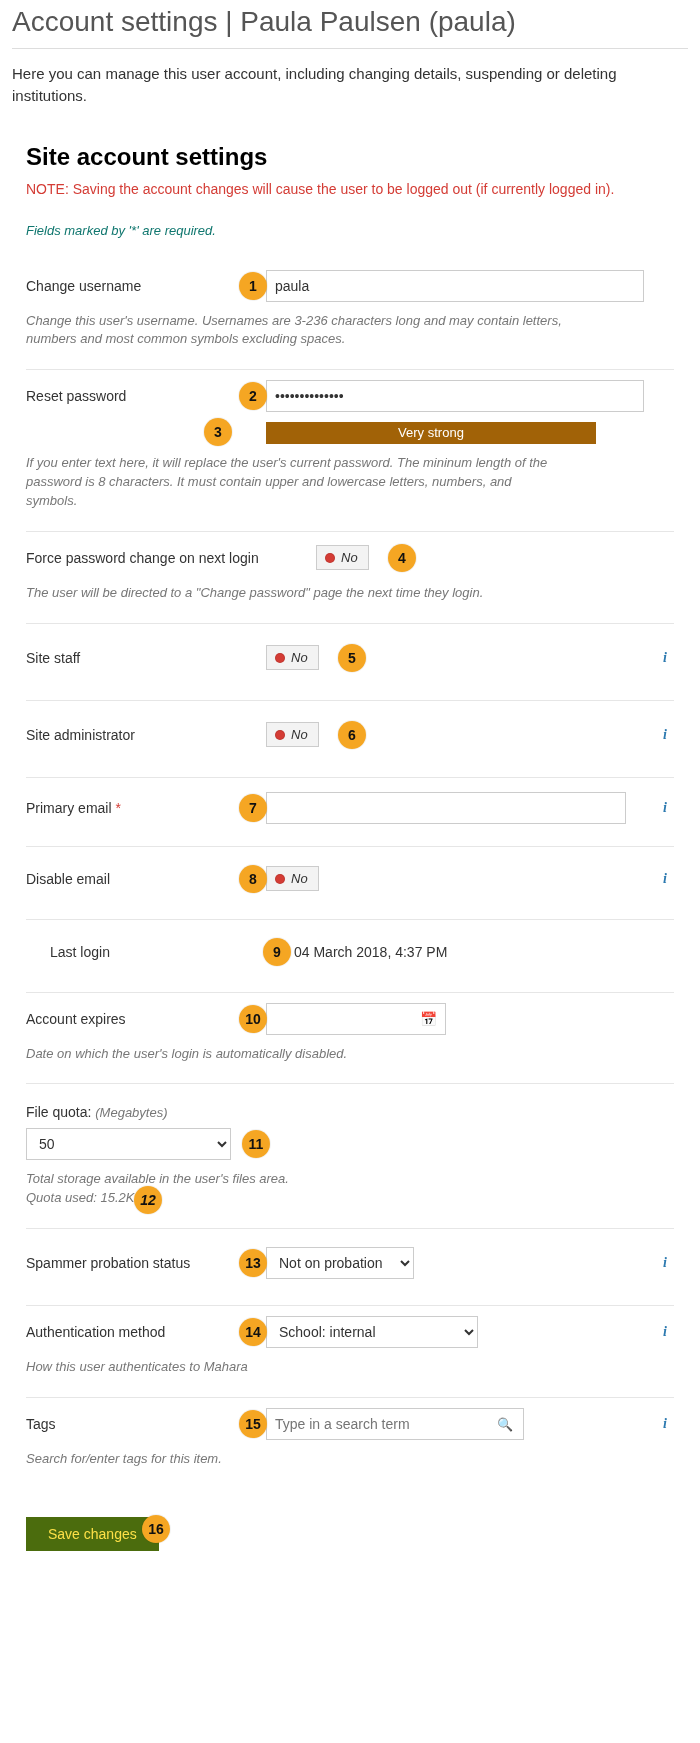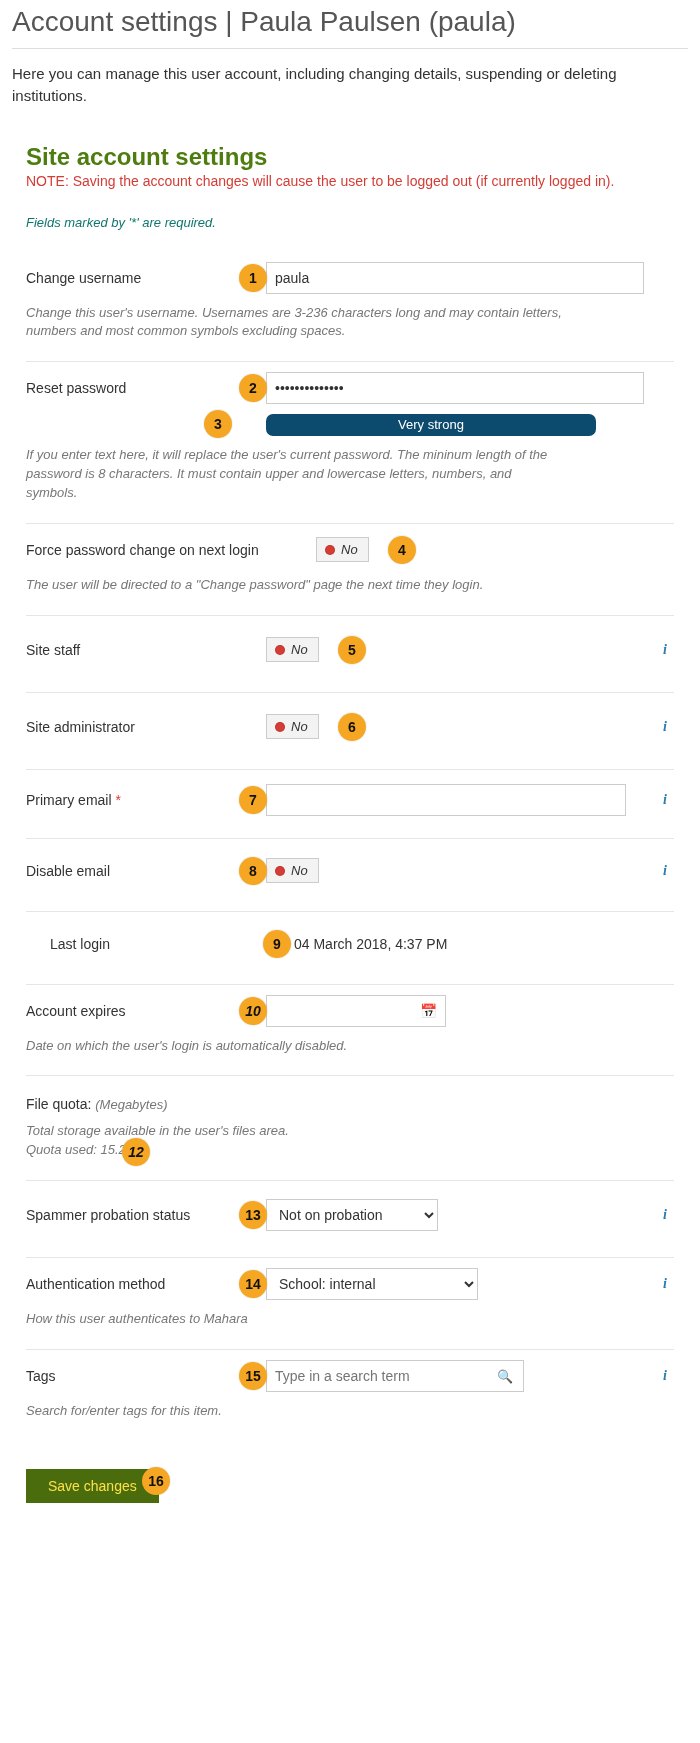--- a/index.html
+++ b/index.html
@@ -14,21 +14,21 @@
   .page-title {
     font-size: 28px;
     font-weight: 300;
     color: #555;
     padding: 6px 0 10px 0;
   }
   .page-hr { border: none; border-top: 1px solid #ddd; margin-bottom: 14px; }
   .page-desc { font-size: 15px; color: #333; line-height: 1.45; margin-bottom: 36px; }
 
   .section { padding: 0 14px; }
-  .section-title { font-size: 24px; font-weight: 600; color: #4d7c0f; margin-bottom: 2px; }
+  .section-title { font-size: 24px; font-weight: 600; color: #000000; margin-bottom: 10px; }
   .note-red { color: #d43c35; font-size: 14px; margin-bottom: 26px; }
   .req-note { color: #0f766e; font-style: italic; font-size: 13px; margin-bottom: 22px; }
 
   .group { position: relative; padding: 10px 0 12px 0; }
   .group-sep { border-top: 1px solid #e6e6e6; margin-top: 8px; }
   .row { display: flex; align-items: center; min-height: 32px; }
   .lbl { width: 240px; font-size: 14px; color: #333; flex-shrink: 0; }
   .lbl .req { color: #d43c35; }
   .ctl { flex: 1; position: relative; display: flex; align-items: center; }
   .help {
@@ -40,33 +40,33 @@
   .desc { color: #777; font-style: italic; font-size: 13px; line-height: 1.45; margin-top: 10px; max-width: 540px; }
 
   input[type=text], input[type=password], select {
     font-family: inherit; font-size: 14px; color: #333;
     border: 1px solid #ccc; background: #fff; padding: 6px 8px; height: 32px;
   }
   .inp-wide { width: 378px; }
   .inp-email { width: 360px; background: #f7f7f7; }
   .inp-date { width: 180px; }
   .sel-quota { width: 205px; }
-  .sel-prob { width: 172px; }
+  .sel-prob { width: 148px; }
   .sel-auth { width: 212px; }
   .sel { appearance: auto; }
 
   .toggle-no {
     display: inline-flex; align-items: center; gap: 6px;
     border: 1px solid #ccc; background: #f3f3f3; padding: 4px 10px 4px 8px;
     font-size: 13px; cursor: pointer; font-style: italic;
   }
   .dot { width: 10px; height: 10px; background: #d43c35; border-radius: 50%; display: inline-block; box-shadow: inset 0 0 0 1px rgba(0,0,0,.1); }
 
   .strength { height: 22px; width: 330px; margin-top: 10px; color: #fff; text-align: center; font-size: 13px; line-height: 22px; }
-  .strength.vs { background: #0c4a6e; border-radius: 7px; }
+  .strength.vs { background: #a16207; }
 
   .file-quota-label { font-size: 14px; color: #333; margin-bottom: 8px; }
   .file-quota-label .sub { color: #777; font-style: italic; font-size: 13px; }
 
   .date-wrap { position: relative; display: inline-block; }
   .cal-icon { position: absolute; right: 8px; top: 50%; transform: translateY(-50%); color: #555; font-size: 14px; pointer-events: none; }
 
   .tags-wrap { position: relative; display: inline-block; }
   .tags-input { width: 258px; color: #888; }
   .mag-icon { position: absolute; right: 10px; top: 50%; transform: translateY(-50%); color: #999; font-size: 13px; }
@@ -209,40 +209,46 @@
           <span style="margin-left:4px;">04 March 2018, 4:37 PM</span>
         </div>
       </div>
     </div>
     <div class="group-sep"></div>
 
     <div class="group">
       <div class="row">
         <div class="lbl">Account expires</div>
         <div class="ctl">
-          <span class="badge" style="left:-27px;font-style:italic;">10</span>
+          <span class="badge" style="left:-27px;">10</span>
           <span class="date-wrap">
             <input type="text" class="inp-date" value="" style="">
             <span class="cal-icon">📅</span>
           </span>
         </div>
       </div>
       <div class="desc">Date on which the user's login is automatically disabled.</div>
     </div>
     <div class="group-sep"></div>
 
     <div class="group" style="padding-top:20px;">
       <div class="file-quota-label">
         <span>File quota:</span>
         <span class="sub">(Megabytes)</span>
       </div>
+      <div style="position:relative; display:flex; align-items:center;">
+        <select class="sel sel-quota">
+          <option>50</option>
+        </select>
+        <span class="badge" style="left:216px;">11</span>
+      </div>
       <div class="desc" style="position:relative;">
         <span>Total storage available in the user's files area.</span><br>
         <span>Quota used: 15.2KB</span>
-        <span class="badge" style="left:96px; top:16px;">12</span>
+        <span class="badge" style="left:108px; top:16px;">12</span>
       </div>
     </div>
     <div class="group-sep"></div>
 
     <div class="group" style="padding:18px 0;">
       <div class="row">
         <div class="lbl">Spammer probation status</div>
         <div class="ctl">
           <span class="badge" style="left:-27px;">13</span>
           <select class="sel sel-prob">

